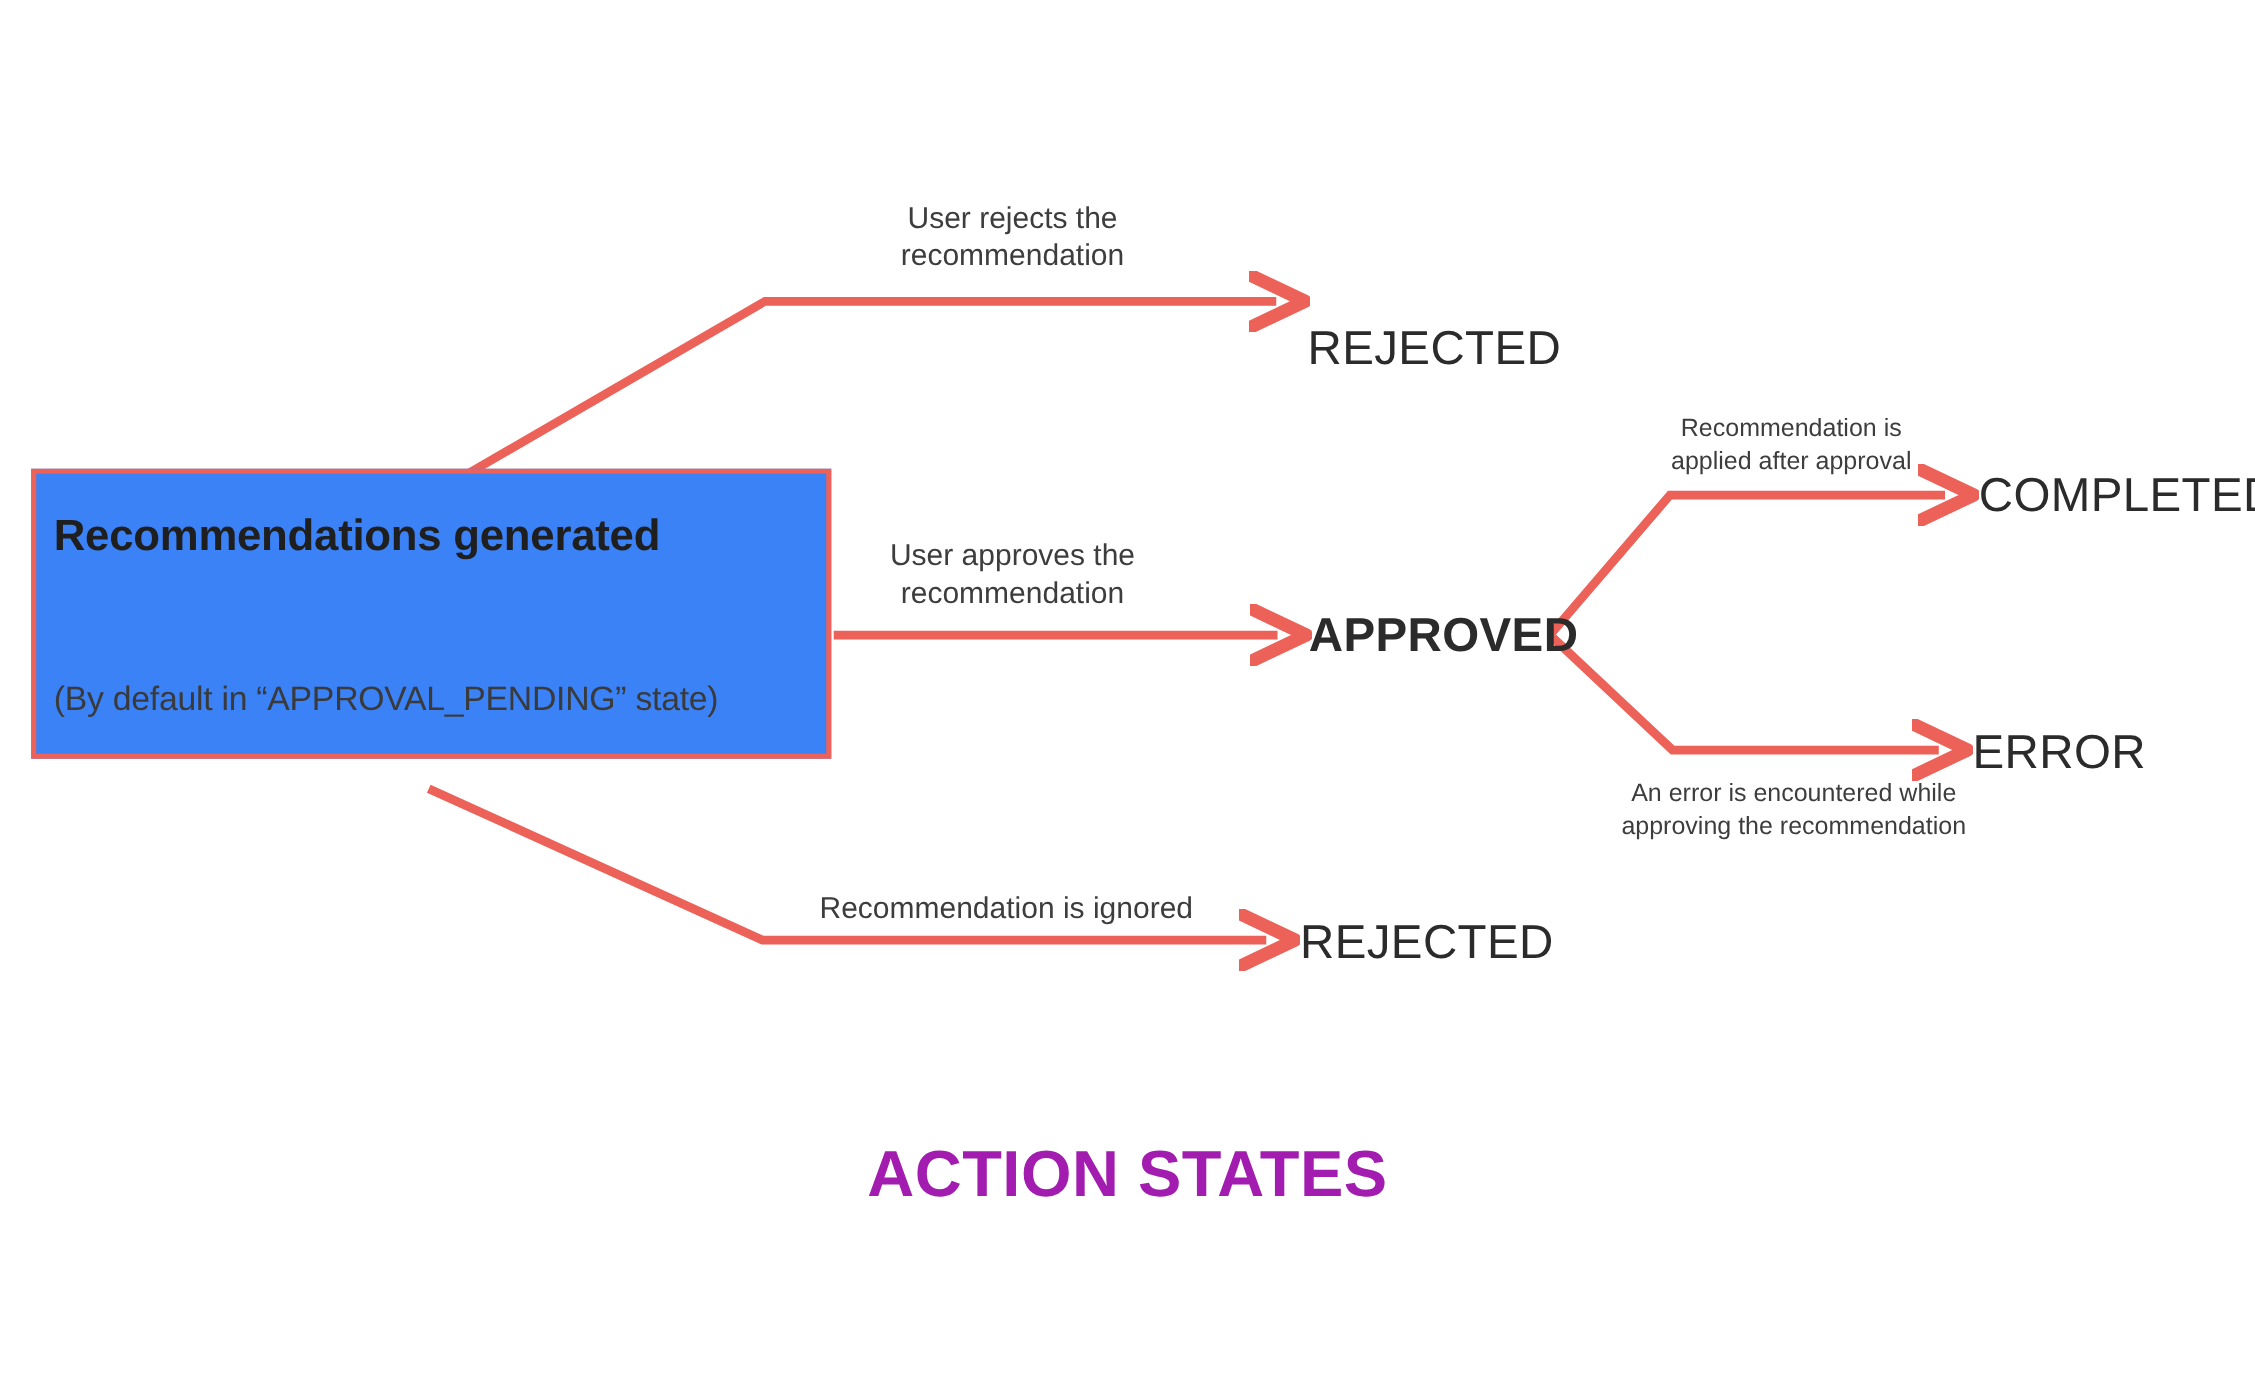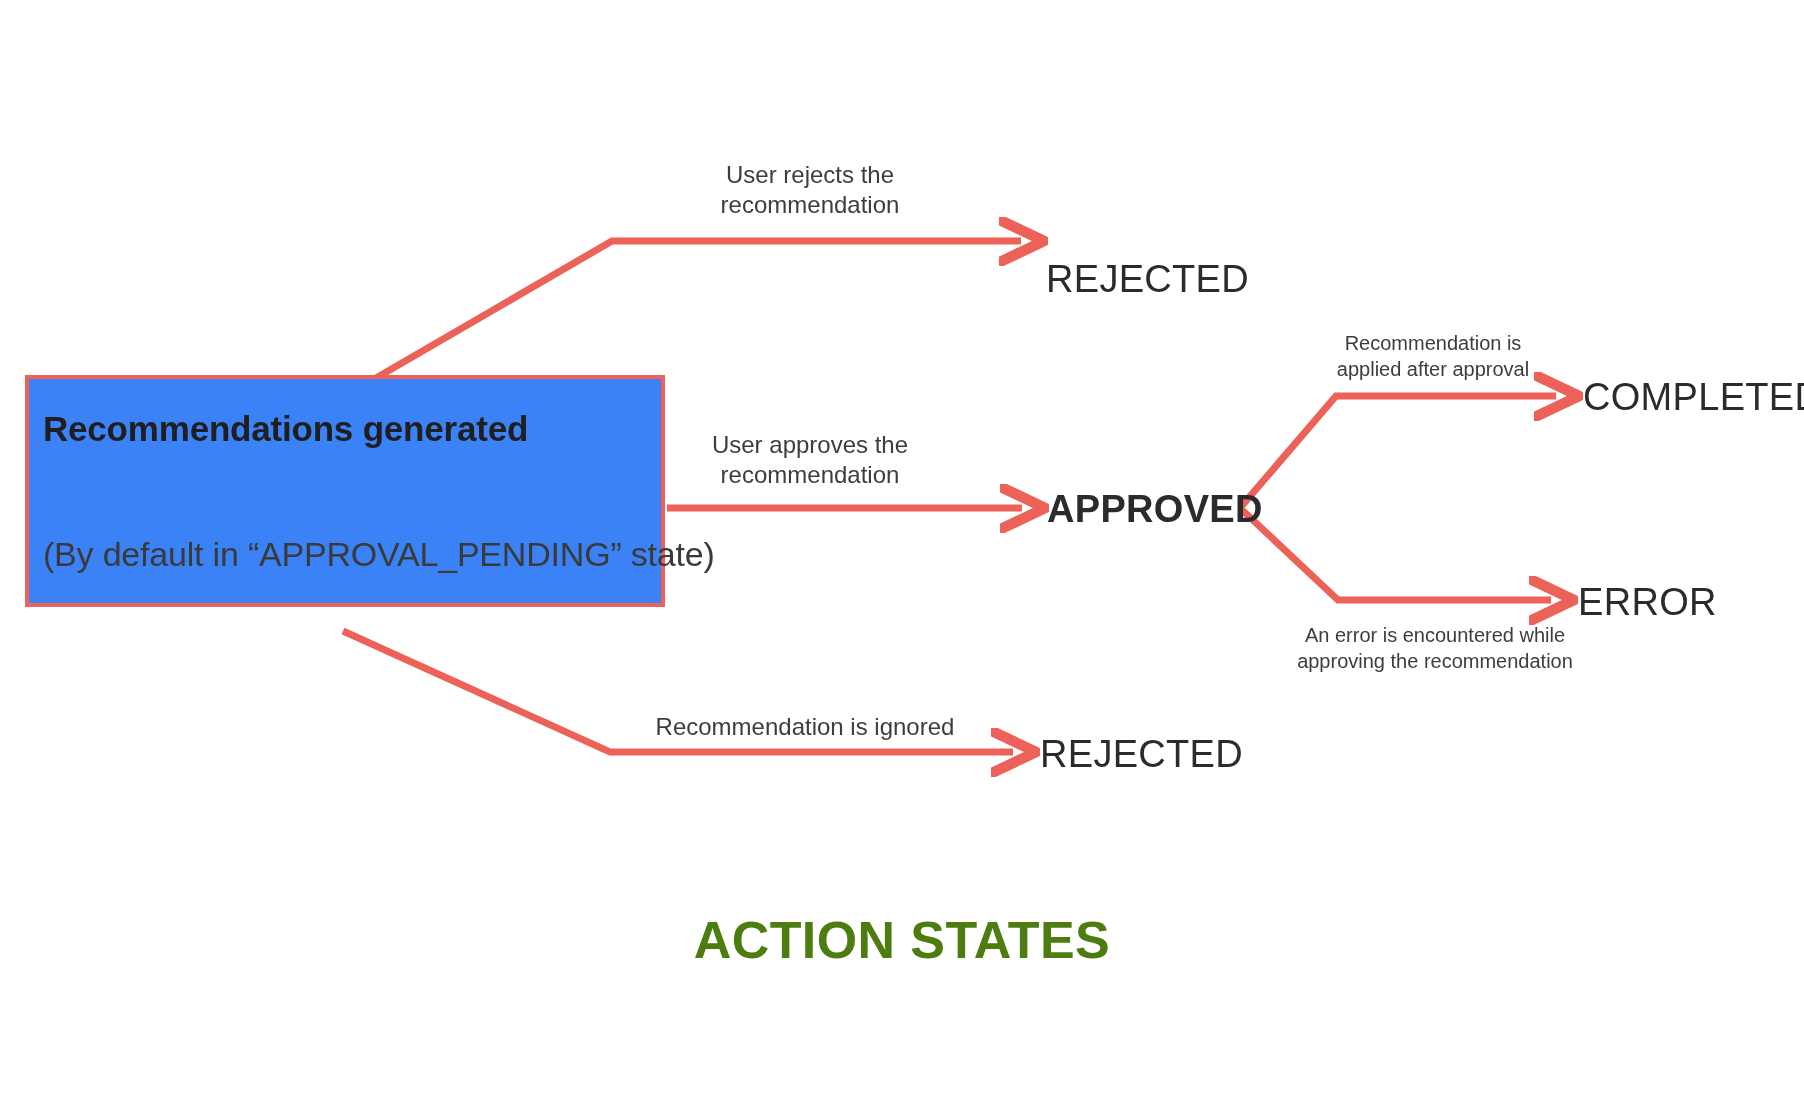--- a/index.html
+++ b/index.html
@@ -46,21 +46,21 @@
     font-weight: bold;
     line-height: 1.38;
     letter-spacing: -0.2px;
     color: #1f1f1f;
     margin: 0;
   }
   .source-sub {
     position: absolute;
     left: 14px;
     bottom: 28px;
-    font-size: 34px;
+    font-size: 27px;
     line-height: 1.2;
     color: #3a3a3a;
     letter-spacing: -0.2px;
     white-space: nowrap;
   }
 
   
   .state-label {
     position: absolute;
     font-size: 38px;
@@ -88,21 +88,21 @@
   
   .diagram-title {
     position: absolute;
     left: 0;
     top: 914px;
     width: 1804px;
     text-align: center;
     font-size: 52px;
     font-weight: bold;
     letter-spacing: 0.4px;
-    color: #4d7c0f;
+    color: #a21caf;
     line-height: 1;
   }
 </style>
 </head>
 <body>
 
 <div id="stage">
 
   <svg id="diagram-svg" viewBox="0 0 1804 1100" aria-hidden="true">
     <defs>

